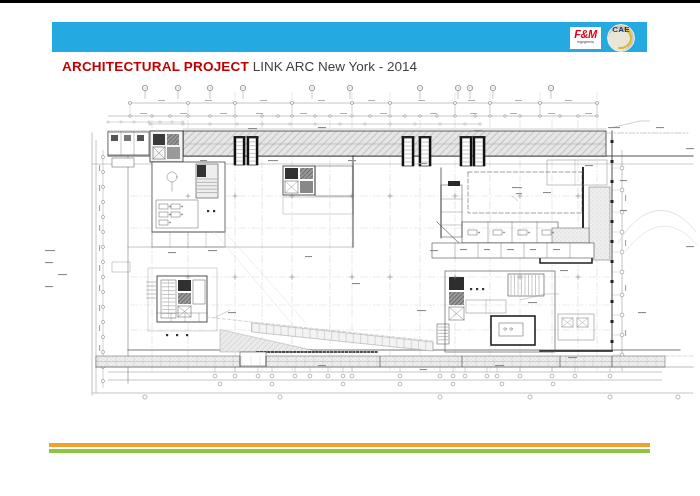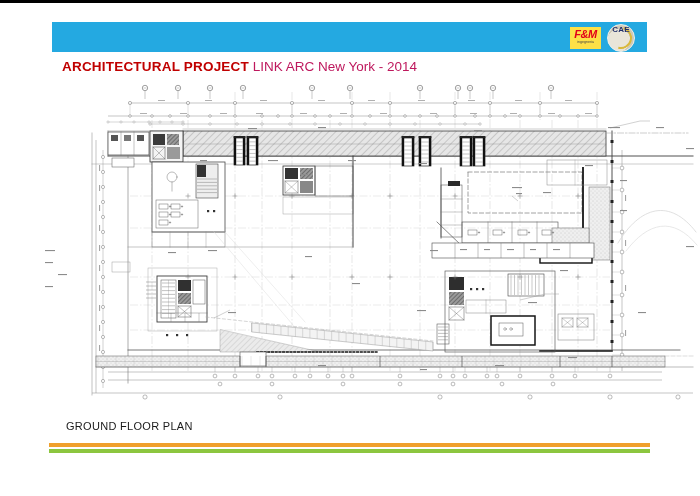--- a/index.html
+++ b/index.html
@@ -1,32 +1,32 @@
 <!DOCTYPE html>
 <html style="--banner-blue: #24A9E1; --title-red: #C00000; --fm-red: #E2001A; --stripe-orange: #F0A02C; --stripe-green: #8CC63F;"><head>
 <meta charset="utf-8">
 <style>
   html,body{margin:0;padding:0;background:#fff;}
   .slide{position:relative;width:700px;height:496px;background:#fff;
          font-family:"Liberation Sans",sans-serif;overflow:hidden;}
   .top-black-bar{position:absolute;left:0;top:0;width:700px;height:3px;background:#000;}
   .banner{position:absolute;left:52px;top:22px;width:595px;height:30px;background:var(--banner-blue,#24A9E1);}
   .banner-url{position:absolute;left:17px;top:9px;color:#fff;font-size:11px;letter-spacing:.2px;text-decoration:none;}
-  .fm-logo{position:absolute;left:518px;top:5px;width:31px;height:22px;background:#fde047;text-align:center;line-height:1;}
+  .fm-logo{position:absolute;left:518px;top:5px;width:31px;height:22px;background:#ffffff;text-align:center;line-height:1;}
   .fm-name{display:block;color:var(--fm-red,#E2001A);font-weight:bold;font-style:italic;font-size:11px;margin-top:2px;letter-spacing:-.5px;}
   .fm-sub{display:block;color:#444;font-size:6px;transform:scale(.6);transform-origin:center top;}
   .cae-logo{position:absolute;left:555px;top:2px;width:26px;height:26px;border-radius:50%;
             background:radial-gradient(circle at 42% 58%, #e9e5d9 0 52%, #cfc9b6 53% 74%, #b9b29e 75% 100%);
             border:1px solid #f0f0ea;display:flex;justify-content:center;}
   .cae-ring{position:absolute;inset:2px;border-radius:50%;border:2px solid #d9b93c;
             border-top-color:transparent;border-left-color:transparent;transform:rotate(-30deg);}
   .cae-name{position:relative;color:#22306b;font-weight:bold;font-size:8px;letter-spacing:.2px;}
   .title{position:absolute;left:62px;top:59px;font-size:13.5px;white-space:nowrap;}
   .title-primary{color:var(--title-red,#C00000);font-weight:bold;letter-spacing:.2px;}
-  .title-secondary{color:#be185d;}
+  .title-secondary{color:#404040;}
   .plan-svg{position:absolute;left:0;top:0;}
   .caption{position:absolute;left:66px;top:420px;font-size:11px;color:#1a1a1a;letter-spacing:.3px;}
   .stripe{position:absolute;left:49px;width:601px;}
   .stripe.orange{top:443px;height:4px;background:var(--stripe-orange,#F0A02C);}
   .stripe.green{top:449px;height:4px;background:var(--stripe-green,#8CC63F);}
 </style>
 </head>
 <body>
 
 <div class="slide">
@@ -815,16 +815,15 @@
         <rect x="99" y="305" width="1.1" height="6" fill="#a5a5a5"></rect>
         <rect x="99" y="325" width="1.1" height="6" fill="#a5a5a5"></rect>
         <rect x="99" y="345" width="1.1" height="6" fill="#a5a5a5"></rect>
         <rect x="625" y="195" width="1.1" height="6" fill="#a5a5a5"></rect>
         <rect x="625" y="240" width="1.1" height="6" fill="#a5a5a5"></rect>
         <rect x="625" y="285" width="1.1" height="6" fill="#a5a5a5"></rect>
         <rect x="625" y="330" width="1.1" height="6" fill="#a5a5a5"></rect>
       </g>
   </svg>
 
-  <div class="caption">GROUND FLOOR PLAN</div>
   <div class="stripe orange"></div>
   <div class="stripe green"></div>
 </div>
 
 </body></html>

